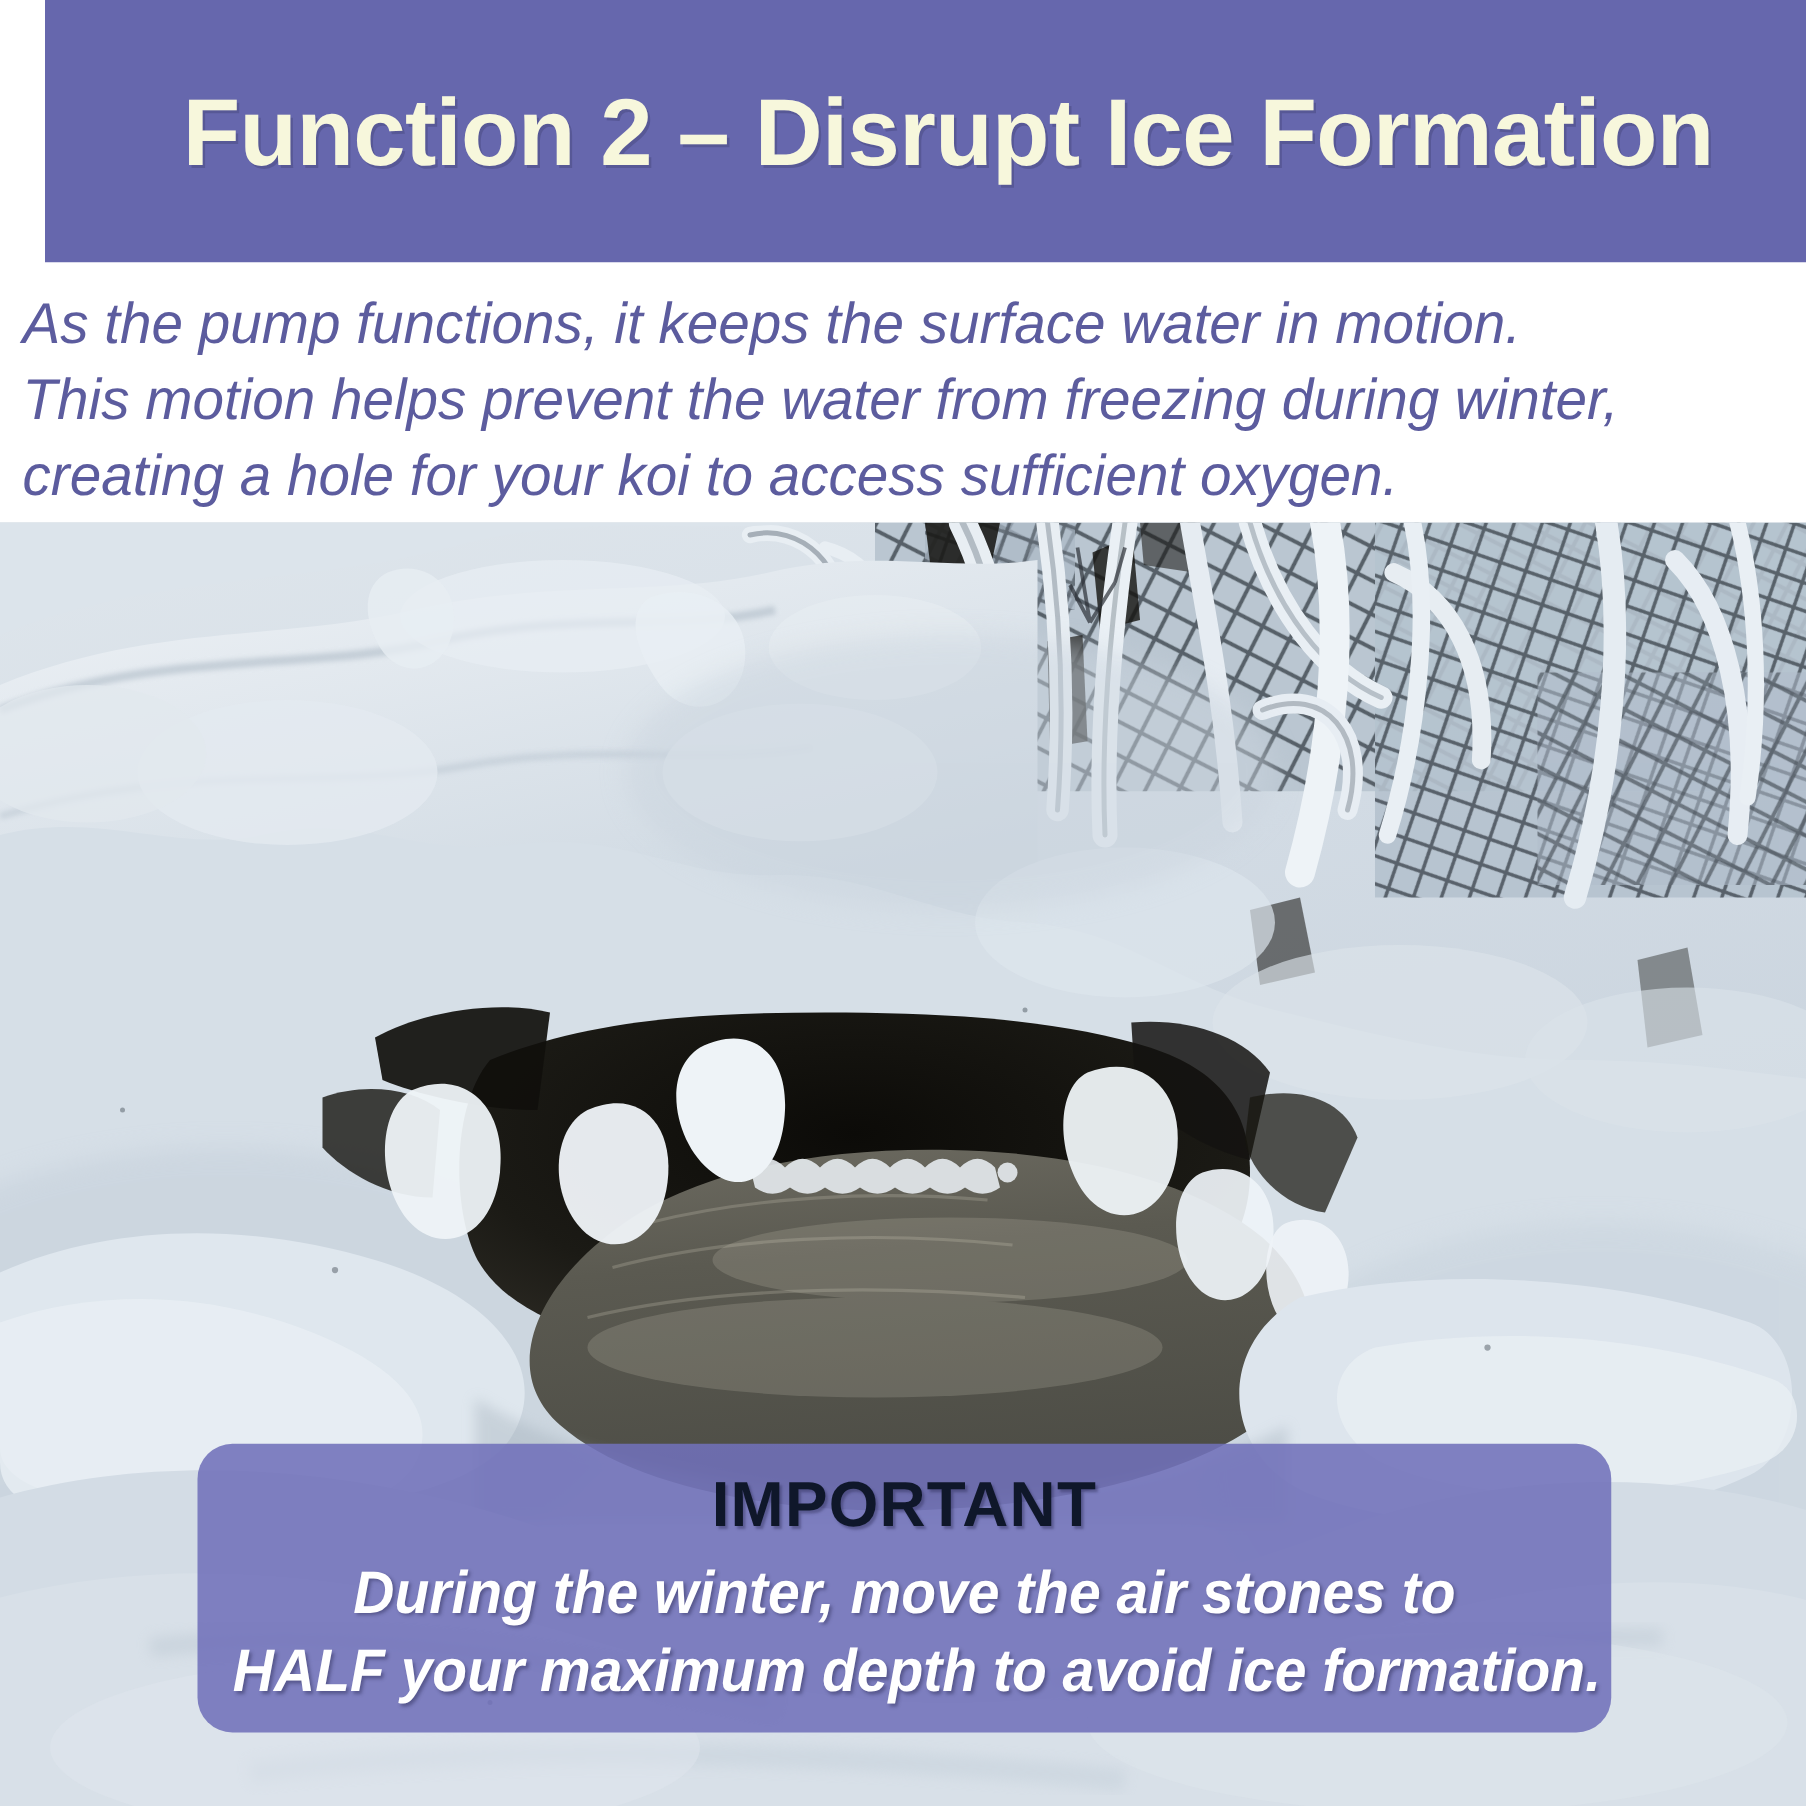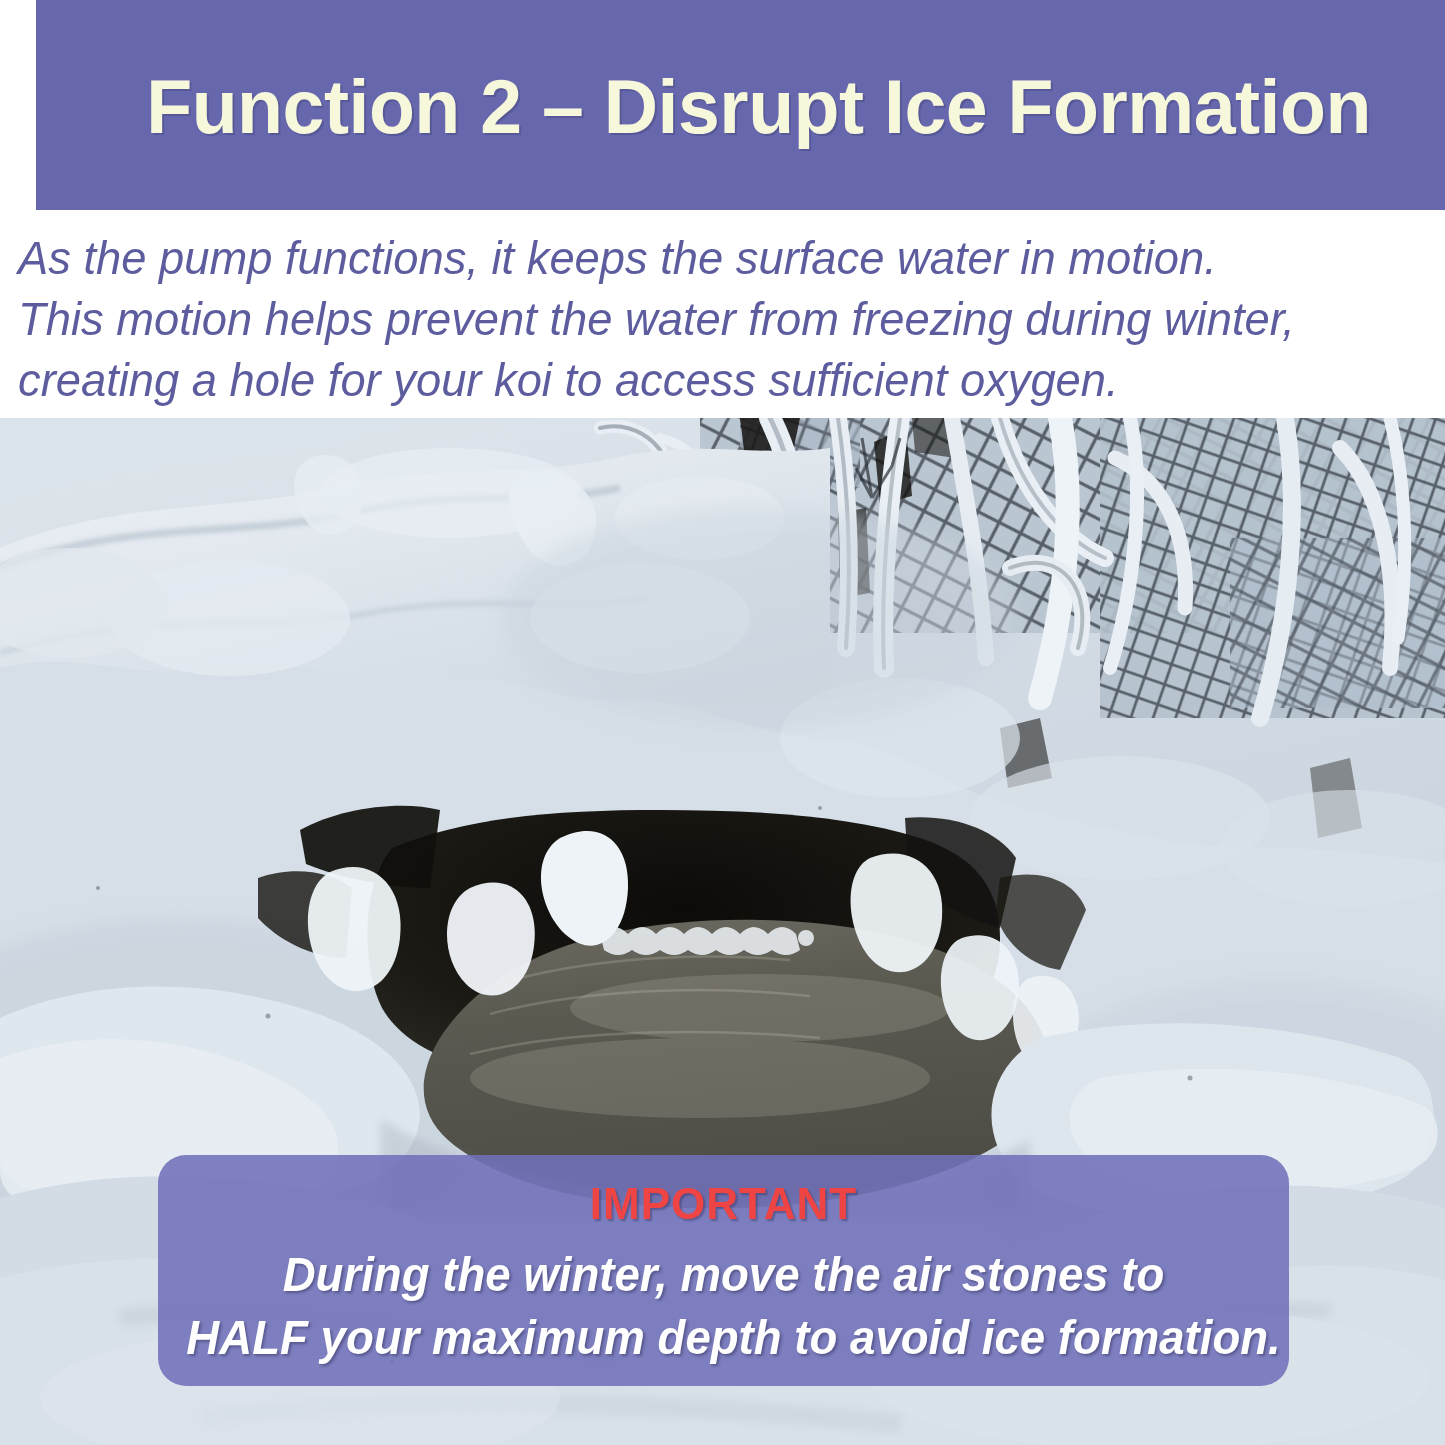--- a/index.html
+++ b/index.html
@@ -80,25 +80,25 @@
     height:231px;
     background:rgba(113,113,186,0.88);
     border-radius:28px;
     box-sizing:border-box;
     padding-top:10px;
     text-align:center;
     overflow:hidden;
   }
   #important-heading{
     font-family:"Liberation Sans",sans-serif;
-    font-size:44px;
+    font-size:51px;
     font-weight:600;
     line-height:78px;
     letter-spacing:1px;
-    color:#ef4444;
+    color:#0f172a;
     text-shadow:2px 2px 2px rgba(40,40,80,.40);
   }
   .important-line{
     font-family:"Liberation Sans",sans-serif;
     font-style:italic;
     font-weight:bold;
     font-size:48px;
     line-height:63px;
     color:#ffffff;
     white-space:nowrap;

